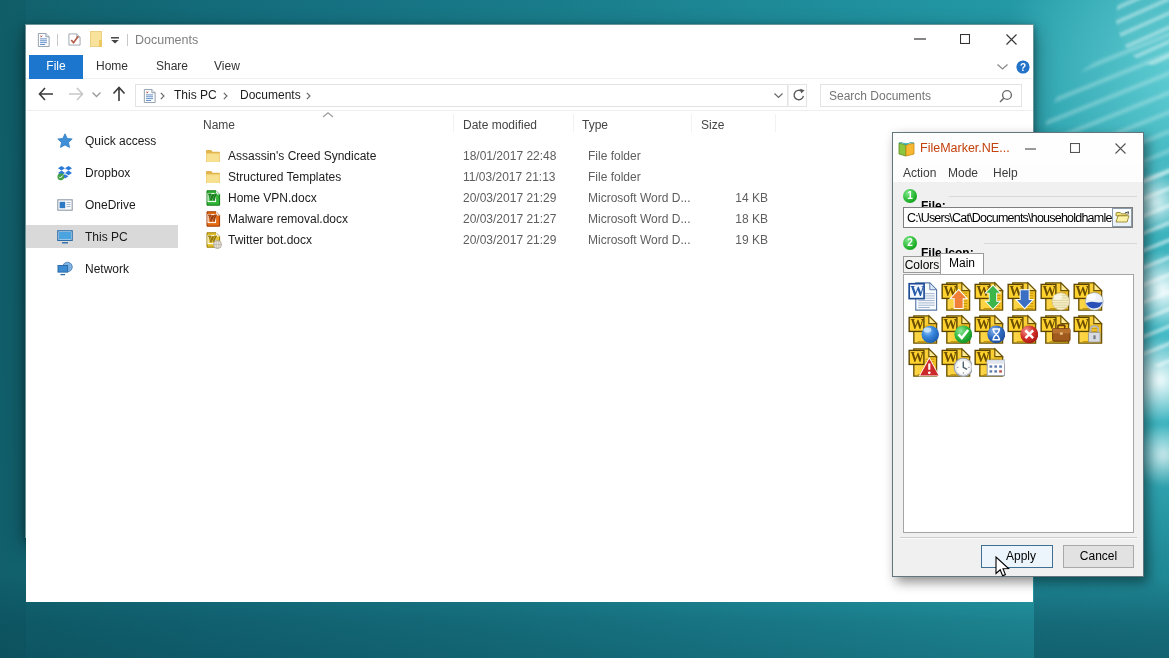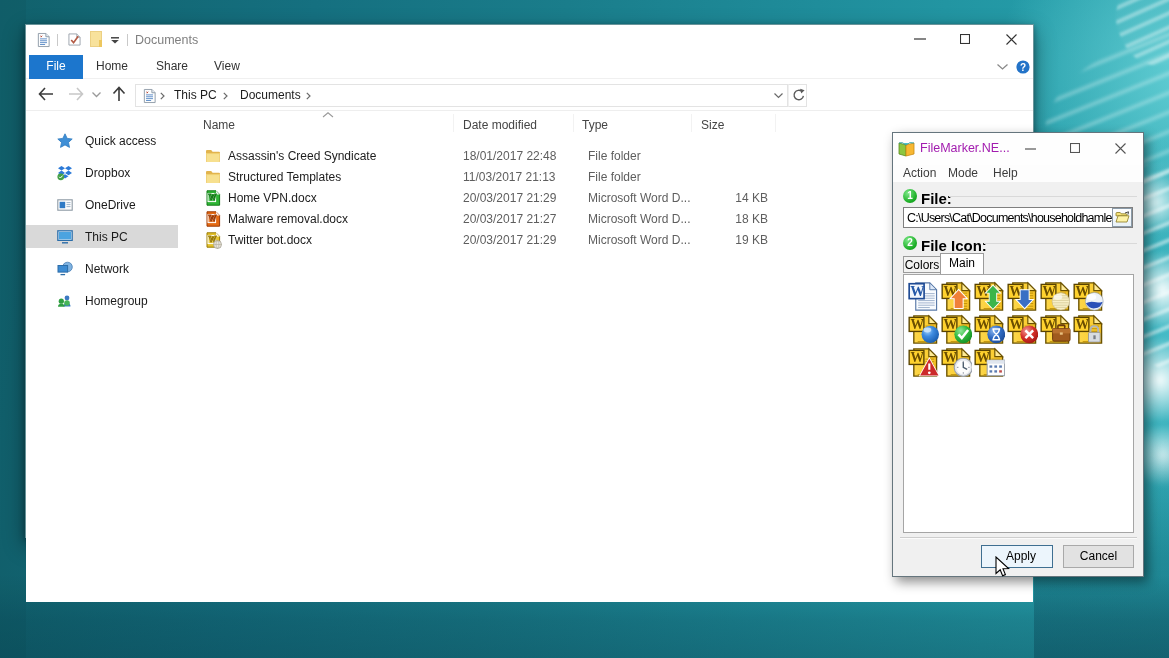--- a/index.html
+++ b/index.html
@@ -42,21 +42,21 @@
   background:#f0f0f0; border:1px solid #65757d;
   box-shadow: 4px 5px 11px rgba(0,0,0,0.45);
   font-size:12px; color:#000; }
 #dlg-title { position:absolute; left:0; top:0; width:100%; height:32px; background:#fefefe; }
 #dlg-menu { position:absolute; left:0; top:32px; width:100%; height:17px; background:#fdfdfd; font-size:12px; color:#3c3c3c; }
 #dlg-menu span { position:absolute; top:1px; }
 .greennum { position:absolute; width:14px; height:14px; border-radius:50%;
   background:radial-gradient(circle at 35% 30%, #7ce887, #1cae26 65%, #0f8c18);
   color:#fff; text-align:center; line-height:14px; font-size:10px; font-weight:bold; }
 .grpline { position:absolute; height:1px; background:#d9d9d9; }
-.grplabel { position:absolute; font-weight:bold; font-size:15px; color:#000; }
+.grplabel { position:absolute; font-weight:bold; font-size:12px; color:#000;margin-top:9px; }
 #dlg-input { position:absolute; left:10px; top:74px; width:230px; height:21px; background:#fff; border:1px solid #7f7f7f; }
 #dlg-input .txt { position:absolute; left:3px; top:3px; white-space:nowrap; font-size:12.5px; letter-spacing:-0.78px; color:#000; width:215px; overflow:hidden; }
 #browsebtn { position:absolute; left:219px; top:75px; width:20px; height:19px; background:linear-gradient(#fdfeff,#e8f1f8); border:1px solid #8a9aa8; }
 .tab { position:absolute; font-size:12px; text-align:center; color:#000; }
 #tab-colors { left:10px; top:123px; width:37px; height:17px; border:1px solid #9b9b9b; border-right:none; background:#f2f2f1; line-height:17px; }
 #tab-main { left:47px; top:120px; width:44px; height:21px; border:1px solid #9b9b9b; border-bottom:none; background:#fff; line-height:19px; z-index:2; }
 #iconpanel { position:absolute; left:10px; top:141px; width:231px; height:259px; background:#fff; border:1px solid #a5a5a5; }
 #iconpanel svg.cell { position:absolute; }
 .sep2 { position:absolute; left:7px; width:237px; height:2px; border-top:1px solid #cdcdcd; border-bottom:1px solid #fbfbfb; }
 .btn { position:absolute; height:23px; font-size:12px; text-align:center; line-height:21px; color:#000; }
@@ -250,20 +250,27 @@
       <svg style="position:absolute;left:638px;top:8px;" width="9" height="6" viewBox="0 0 9 6">
           <path d="M0.5 0.5 L4.5 4.5 L8.5 0.5" stroke="#6a6a6a" stroke-width="1.2" fill="none"></path>
         </svg>
     </div>
     <div id="addr-extra">
       <svg style="position:absolute;left:2px;top:3px;" width="15" height="15" viewBox="0 0 15 15">
         <path d="M11 3.6 A4.7 4.7 0 1 0 12.4 7.8" stroke="#5a5a5a" stroke-width="1.4" fill="none"></path>
         <path d="M9.2 0.8 L13.6 2.2 L10.2 5.4 Z" fill="#5a5a5a"></path>
       </svg>
     </div>
+    <div id="searchbox">
+      <span style="position:absolute;left:8px;top:4px;font-size:12px;">Search Documents</span>
+      <svg style="position:absolute;left:178px;top:4px;" width="14" height="14" viewBox="0 0 14 14">
+        <circle cx="8" cy="6" r="4.4" fill="none" stroke="#6e6e6e" stroke-width="1.4"></circle>
+        <path d="M4.7 9.3 L1 13" stroke="#6e6e6e" stroke-width="1.6"></path>
+      </svg>
+    </div>
   </div>
 
   <div id="mainarea">
     <div id="navpane">
       <div class="navitem" style="top:19px;">
         <svg width="16" height="16" viewBox="0 0 16 16">
             <path d="M8 0.8 L10.2 5.4 L15.2 6 L11.5 9.4 L12.5 14.4 L8 11.9 L3.5 14.4 L4.5 9.4 L0.8 6 L5.8 5.4 Z" fill="#3f8fd6" stroke="#2f7bc0" stroke-width="0.8"></path>
           </svg>
         <span class="lbl">Quick access</span>
       </div>
@@ -303,30 +310,20 @@
       </div>
       <div class="navitem" style="top:147px;">
         <svg width="16" height="16" viewBox="0 0 16 16">
           <circle cx="10.5" cy="6" r="4.8" fill="#7fb2e0" stroke="#4a7fb5" stroke-width="0.8"></circle>
           <path d="M6 6.2 q2-2.4 4.5-2.4 q3 0 4.6 2.4" fill="none"></path>
           <rect x="1" y="4.5" width="9.6" height="6.6" fill="#3c8bd2" stroke="#2c6da8" stroke-width="1"></rect>
           <path d="M3.5 13.6 h4.6" stroke="#2c6da8" stroke-width="1.3"></path>
         </svg>
         <span class="lbl">Network</span>
       </div>
-      <div class="navitem" style="top:179px;">
-        <svg width="16" height="16" viewBox="0 0 16 16">
-          <circle cx="4.3" cy="8.2" r="2.6" fill="#2f9e41"></circle>
-          <circle cx="10" cy="5" r="2.4" fill="#3c7ac2"></circle>
-          <path d="M6.5 13.5 q0-3.4 3.5-3.4 q3.5 0 3.5 3.4 z" fill="#3c7ac2"></path>
-          <path d="M1 13.8 q0-3 3.3-3 q3.3 0 3.3 3 z" fill="#2f9e41"></path>
-          <circle cx="10" cy="10" r="2.8" fill="#46b558"></circle>
-        </svg>
-        <span class="lbl">Homegroup</span>
-      </div>
     </div>
     <div id="filelist" style="position:absolute;left:156px;top:0;right:0;height:100%;">
       <svg style="position:absolute;left:140px;top:1px;" width="12" height="6" viewBox="0 0 12 6">
           <path d="M1 5 L6 0.8 L11 5" stroke="#9a9a9a" stroke-width="1.1" fill="none"></path>
         </svg>
       <span class="hdr" style="left:21px;">Name</span>
       <span class="hdr" style="left:281px;">Date modified</span>
       <span class="hdr" style="left:400px;">Type</span>
       <span class="hdr" style="left:519px;">Size</span>
       <div class="hdrline" style="left:271px;"></div>
@@ -385,21 +382,21 @@
 
 </div>
 
 <div id="dialog">
   <div id="dlg-title">
     <svg style="position:absolute;left:5px;top:8px;" width="17" height="16" viewBox="0 0 17 16">
       <path d="M1 2 L8 4 V15 L1 13 Z" fill="#8cc63f" stroke="#5a8a1e" stroke-width="0.8"></path>
       <path d="M16 2 L8 4 V15 L16 13 Z" fill="#f7b731" stroke="#c98a10" stroke-width="0.8"></path>
       <path d="M1 2 Q4.5 0.5 8 4 Q11.5 0.5 16 2" fill="#4ac3c9" stroke="#2a9aa0" stroke-width="0.8"></path>
     </svg>
-    <span style="position:absolute;left:27px;top:8px;font-size:12.5px;color:#a21caf;">FileMarker.NE...</span>
+    <span style="position:absolute;left:27px;top:8px;font-size:12.5px;color:#c2410c;">FileMarker.NE...</span>
     <svg style="position:absolute;left:132px;top:15px;" width="11" height="2" viewBox="0 0 11 2">
         <path d="M0 1 h11" stroke="#555" stroke-width="1.2"></path>
       </svg>
     <svg style="position:absolute;left:177px;top:10px;" width="10" height="10" viewBox="0 0 10 10">
         <rect x="0.5" y="0.5" width="9" height="9" fill="none" stroke="#555" stroke-width="1.1"></rect>
       </svg>
     <svg style="position:absolute;left:222px;top:10px;" width="11" height="11" viewBox="0 0 11 11">
         <path d="M0.5 0.5 L10.5 10.5 M10.5 0.5 L0.5 10.5" stroke="#555" stroke-width="1.1"></path>
       </svg>
   </div>

